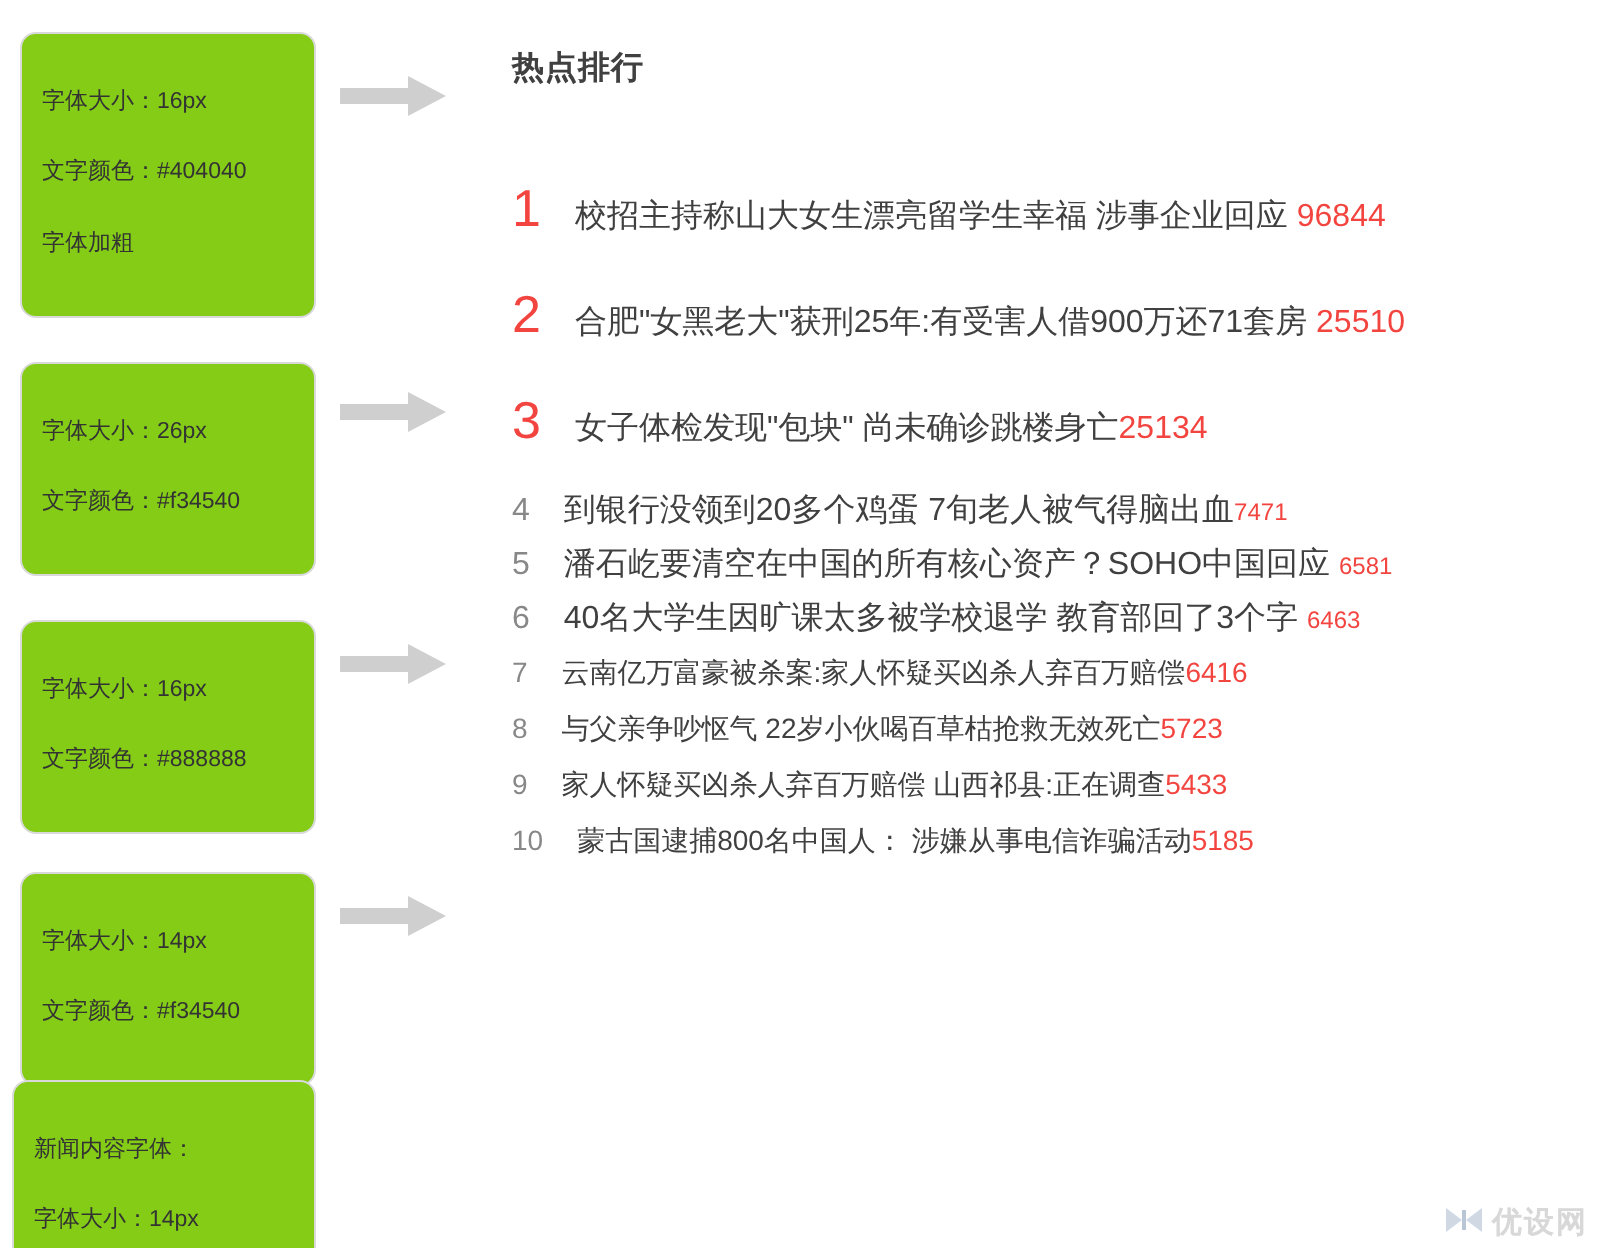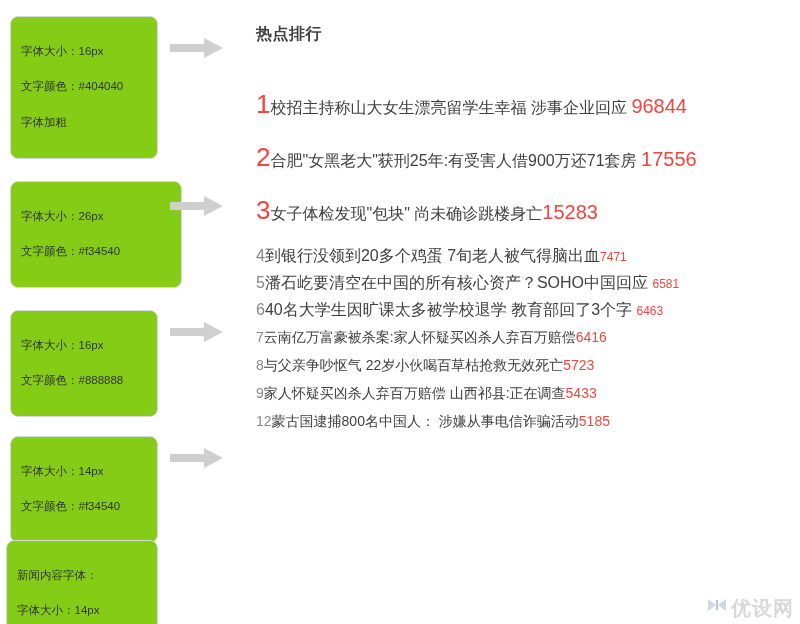--- a/index.html
+++ b/index.html
@@ -53,65 +53,66 @@
     margin: 0; padding: 0;
   }
   .news-item {
     margin-bottom: 2px;
   }
   .news-item .rank {
     font-family: "Liberation Sans", sans-serif;
   }
   .news-item .headline {
     color: #404040;
+    margin-left: 17px;
   }
   .news-item .count {
     color: #f34540;
   }
 
   
   .big .rank { font-size: 26px; color: #f34540; }
   .big .headline { font-size: 16px; }
-  .big .count { font-size: 20px; }
+  .big .count { font-size: 16px; }
   .big { line-height: 1.5; margin-bottom: 14px; }
 
   .small .rank { font-size: 16px; color: #888888; }
   .small .headline { font-size: 16px; }
   .small .count { font-size: 12px; }
   .small { line-height: 1.55; }
 
   .tight .rank { font-size: 14px; color: #888888; }
   .tight .headline { font-size: 14px; }
   .tight .count { font-size: 14px; text-align: center; }
   .tight { line-height: 1.62; }
 
   
   .watermark {
     position: absolute;
     right: 6px;
     bottom: 2px;
-    font-size: 20px;
+    font-size: 15px;
     font-weight: bold;
     color: #d8d8d8;
     letter-spacing: 1px;
     display: flex;
     gap: 4px;
   }
   .wm-mark { display: inline-block; }
 </style>
 </head>
 <body>
 
 <div class="callout" style="left:10px; top:16px; width:148px;">
   <span class="callout-line">字体大小：16px</span>
   <span class="callout-line">文字颜色：#404040</span>
   <span class="callout-line">字体加粗</span>
 </div>
 
-<div class="callout" style="left:10px; top:181px; width:172px;">
+<div class="callout" style="left:10px; top:181px; width:148px;">
   <span class="callout-line">字体大小：26px</span>
   <span class="callout-line">文字颜色：#f34540</span>
 </div>
 
 <div class="callout" style="left:10px; top:310px; width:148px;">
   <span class="callout-line">字体大小：16px</span>
   <span class="callout-line">文字颜色：#888888</span>
 </div>
 
 <div class="callout" style="left:10px; top:436px; width:148px;">
@@ -139,45 +140,45 @@
 </svg>
 
 <div class="panel">
   <h1 class="panel-title">热点排行</h1>
 
   <ul class="news-list">
     <li class="news-item big">
       <span class="rank">1</span><span class="headline">校招主持称山大女生漂亮留学生幸福 涉事企业回应</span> <span class="count">96844</span>
     </li>
     <li class="news-item big">
-      <span class="rank">2</span><span class="headline">合肥"女黑老大"获刑25年:有受害人借900万还71套房</span> <span class="count">17556</span>
+      <span class="rank">2</span><span class="headline">合肥"女黑老大"获刑25年:有受害人借900万还71套房</span> <span class="count">25510</span>
     </li>
     <li class="news-item big">
-      <span class="rank">3</span><span class="headline">女子体检发现"包块" 尚未确诊跳楼身亡</span><span class="count">15283</span>
+      <span class="rank">3</span><span class="headline">女子体检发现"包块" 尚未确诊跳楼身亡</span><span class="count">25134</span>
     </li>
     <li class="news-item small">
       <span class="rank">4</span><span class="headline">到银行没领到20多个鸡蛋 7旬老人被气得脑出血</span><span class="count">7471</span>
     </li>
     <li class="news-item small">
       <span class="rank">5</span><span class="headline">潘石屹要清空在中国的所有核心资产？SOHO中国回应</span> <span class="count">6581</span>
     </li>
     <li class="news-item small">
       <span class="rank">6</span><span class="headline">40名大学生因旷课太多被学校退学 教育部回了3个字</span> <span class="count">6463</span>
     </li>
     <li class="news-item tight">
       <span class="rank">7</span><span class="headline">云南亿万富豪被杀案:家人怀疑买凶杀人弃百万赔偿</span><span class="count">6416</span>
     </li>
     <li class="news-item tight">
       <span class="rank">8</span><span class="headline">与父亲争吵怄气 22岁小伙喝百草枯抢救无效死亡</span><span class="count">5723</span>
     </li>
     <li class="news-item tight">
       <span class="rank">9</span><span class="headline">家人怀疑买凶杀人弃百万赔偿 山西祁县:正在调查</span><span class="count">5433</span>
     </li>
     <li class="news-item tight">
-      <span class="rank">12</span><span class="headline">蒙古国逮捕800名中国人： 涉嫌从事电信诈骗活动</span><span class="count">5185</span>
+      <span class="rank">10</span><span class="headline">蒙古国逮捕800名中国人： 涉嫌从事电信诈骗活动</span><span class="count">5185</span>
     </li>
   </ul>
 </div>
 
 <div class="watermark">
   <span class="wm-mark">
     <svg width="20" height="16" viewBox="0 0 20 16">
       <path d="M1 2 L9 8 L1 14 Z" fill="#cfd8e3"></path>
       <path d="M19 2 L11 8 L19 14 Z" fill="#cfd8e3"></path>
       <rect x="9" y="3" width="2" height="10" fill="#b9c6d6"></rect>

